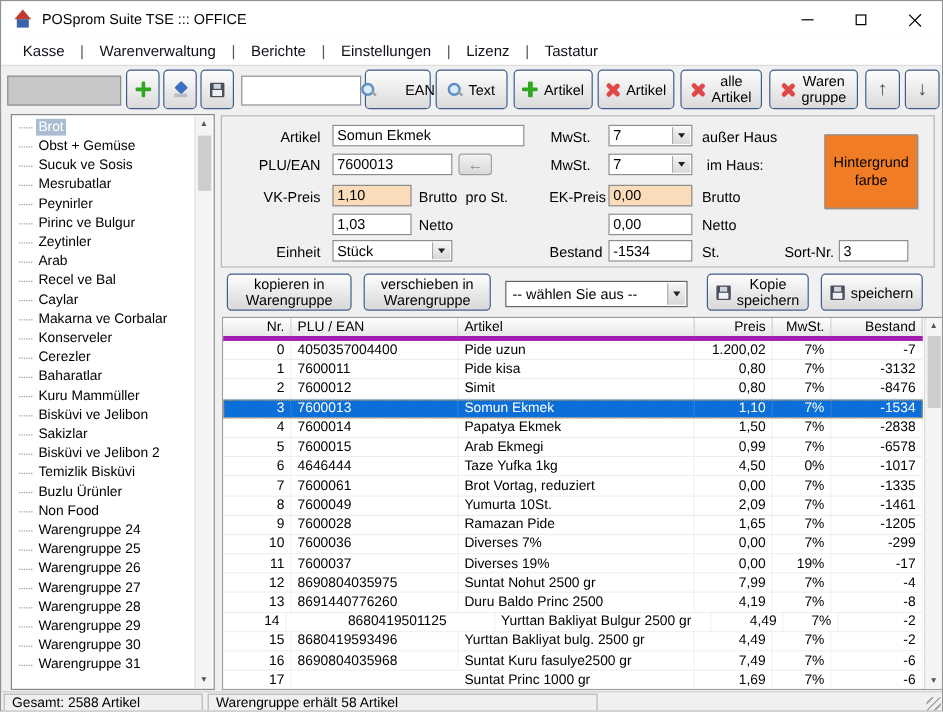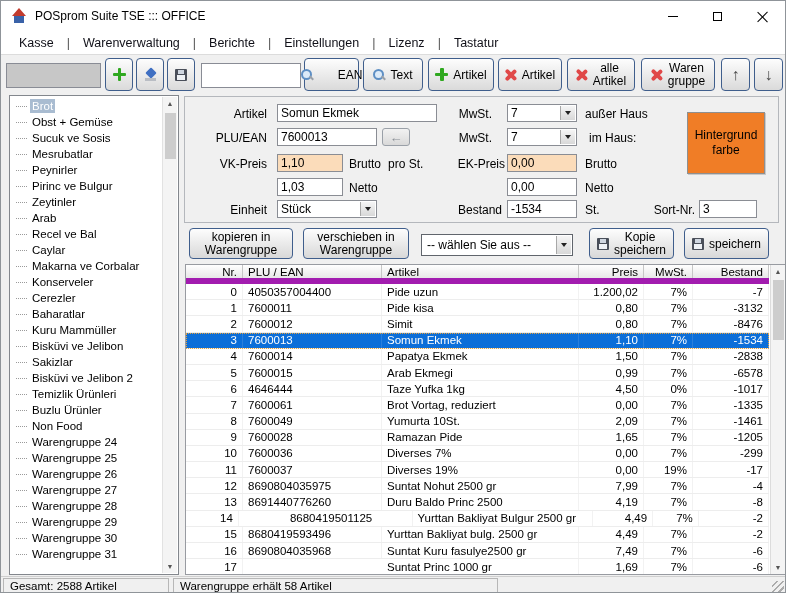--- a/index.html
+++ b/index.html
@@ -134,21 +134,21 @@
     position:absolute;left:420px;top:233px;width:152px;height:22px;
     border:1px solid #60656c;background:#fff;font-size:12px;color:#000;
     display:flex;align-items:center;padding:0 18px 0 5px;
   }
   
   .table{
     position:absolute;left:184px;top:263px;width:601px;height:311px;
     background:#fff;border:1px solid #989ba1;
   }
   .thead{position:absolute;left:0;top:0;right:16px;height:20px;display:flex;
-    border-bottom:7px solid #a21caf;}
+    border-bottom:5px solid #a21caf;}
   .th{
     background:linear-gradient(#ffffff,#e7e7e7);
     border-right:1px solid #c6c6c6;font-size:11.5px;color:#000;
     display:flex;align-items:center;padding:0 5px;white-space:nowrap;overflow:hidden;
   }
   .tbody{position:absolute;left:0;top:19px;right:16px;bottom:0;overflow:hidden;}
   .trow{display:flex;height:16.2px;border-bottom:1px solid #ededed;background:#fff;}
   .td{
     font-size:11.5px;color:#000;display:flex;align-items:center;
     padding:0 5px;border-right:1px solid #f2f2f2;white-space:nowrap;overflow:hidden;
@@ -329,21 +329,21 @@
         <div class="tree-item">
           <span class="tree-dash"></span>
           <span class="tree-label">Sakizlar</span>
         </div>
         <div class="tree-item">
           <span class="tree-dash"></span>
           <span class="tree-label">Bisküvi ve Jelibon 2</span>
         </div>
         <div class="tree-item">
           <span class="tree-dash"></span>
-          <span class="tree-label">Temizlik Ürünleri</span>
+          <span class="tree-label">Temizlik Bisküvi</span>
         </div>
         <div class="tree-item">
           <span class="tree-dash"></span>
           <span class="tree-label">Buzlu Ürünler</span>
         </div>
         <div class="tree-item">
           <span class="tree-dash"></span>
           <span class="tree-label">Non Food</span>
         </div>
         <div class="tree-item">

